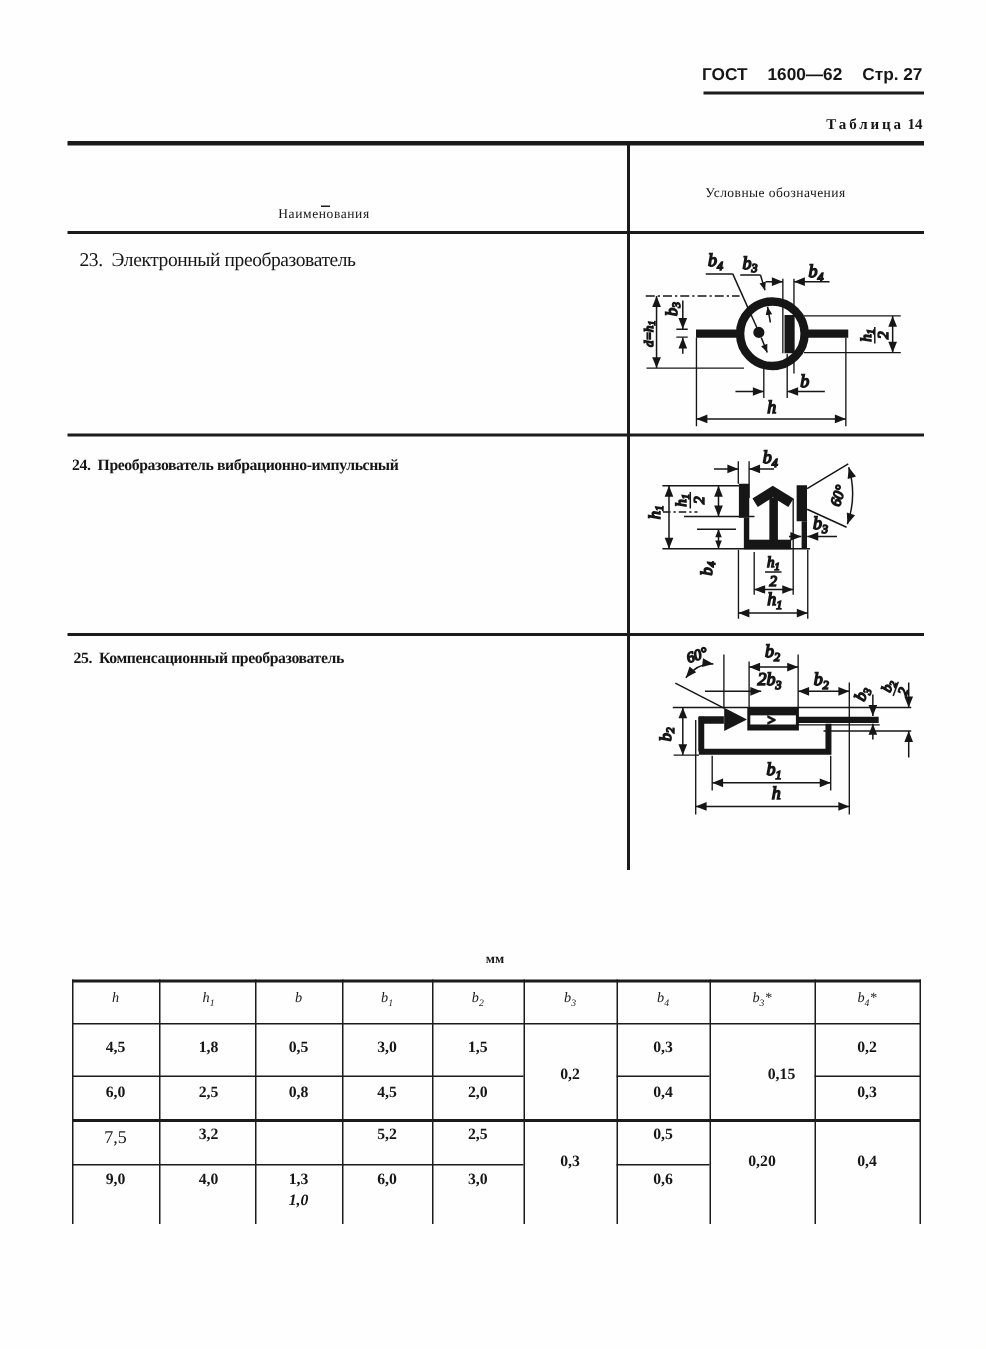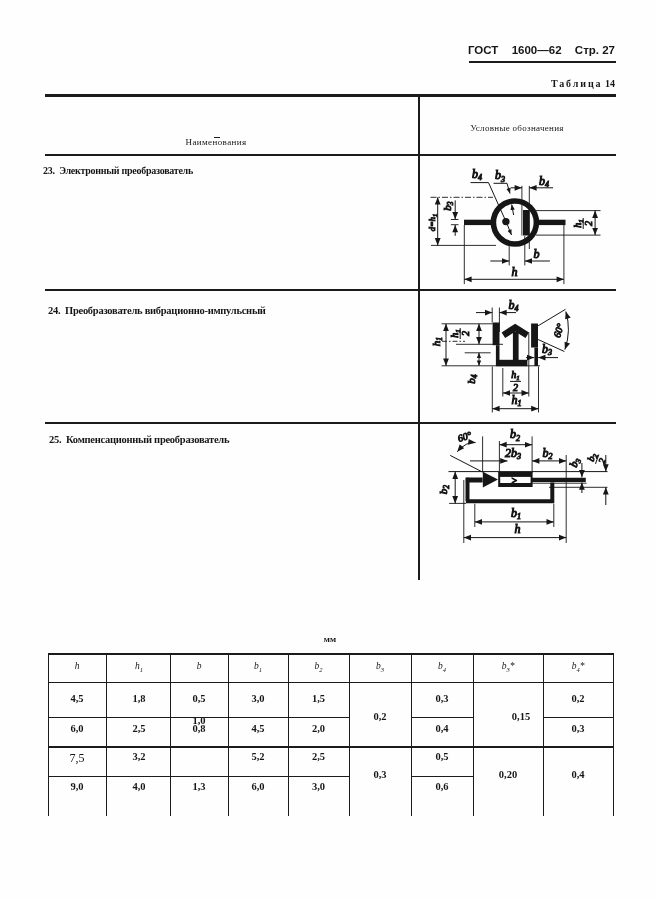--- a/index.html
+++ b/index.html
@@ -21,21 +21,21 @@
 <div class="ln" style="left:45px;top:94.2px;width:571px;height:2.7px;"></div>
 <div class="ln" style="left:45px;top:154.2px;width:571px;height:2.2px;"></div>
 <div class="ln" style="left:45px;top:289.3px;width:571px;height:1.3px;"></div>
 <div class="ln" style="left:45px;top:422.3px;width:571px;height:1.3px;"></div>
 <div class="ln" style="left:418px;top:94.2px;width:1.6px;height:486px;"></div>
 
 <div class="t ctr" style="left:156px;top:124.5px;width:120px;font-size:9px;letter-spacing:0.4px;margin-top:12px;">Наименования</div>
 <div class="ln" style="left:214px;top:137px;width:6px;height:1px;"></div>
 <div class="t ctr" style="left:447px;top:122.5px;width:140px;font-size:9px;letter-spacing:0.3px;">Условные обозначения</div>
 
-<div class="t" style="left:43px;top:164.5px;font-size:10px;font-weight:bold;letter-spacing:-0.27px;">23.&nbsp;&nbsp;Электронный преобразователь</div>
+<div class="t" style="left:53px;top:164.5px;font-size:13px;font-weight:normal;letter-spacing:-0.27px;">23.&nbsp;&nbsp;Электронный преобразователь</div>
 <div class="t" style="left:48px;top:304.5px;font-size:10.5px;font-weight:bold;letter-spacing:-0.27px;">24.&nbsp;&nbsp;Преобразователь вибрационно-импульсный</div>
 <div class="t" style="left:49px;top:433.5px;font-size:10.5px;font-weight:bold;letter-spacing:-0.27px;">25.&nbsp;&nbsp;Компенсационный преобразователь</div>
 
 <div class="t ctr" style="left:318px;top:633.5px;width:24px;font-weight:bold;font-size:9px;">мм</div>
 
 <div class="ln" style="left:48px;top:653px;width:566px;height:2.4px;"></div>
 <div class="ln" style="left:48px;top:681.5px;width:566px;height:1.6px;"></div>
 
 <div class="ln" style="left:48px;top:717.2px;width:301px;height:1.1px;"></div>
 <div class="ln" style="left:411px;top:717.2px;width:62px;height:1.1px;"></div>
@@ -78,21 +78,21 @@
 <div class="t ctr" style="left:47px;top:722.5px;width:60px;font-size:10.5px;font-weight:bold;">6,0</div>
 <div class="t ctr" style="left:107px;top:722.5px;width:64px;font-size:10.5px;font-weight:bold;">2,5</div>
 <div class="t ctr" style="left:170px;top:722.5px;width:58px;font-size:10.5px;font-weight:bold;">0,8</div>
 <div class="t ctr" style="left:228px;top:722.5px;width:60px;font-size:10.5px;font-weight:bold;">4,5</div>
 <div class="t ctr" style="left:288px;top:722.5px;width:61px;font-size:10.5px;font-weight:bold;">2,0</div>
 <div class="t ctr" style="left:411px;top:722.5px;width:62px;font-size:10.5px;font-weight:bold;">0,4</div>
 <div class="t ctr" style="left:543px;top:722.5px;width:70px;font-size:10.5px;font-weight:bold;">0,3</div>
 
 <div class="t ctr" style="left:47px;top:751px;width:60px;font-size:12px;font-weight:normal;">7,5</div>
 <div class="t ctr" style="left:107px;top:751px;width:64px;font-size:10.5px;font-weight:bold;">3,2</div>
-<div class="t ctr" style="left:170px;top:715px;width:58px;font-size:10.5px;font-weight:bold;">1,0</div>
+<div class="t ctr" style="left:170px;top:795px;width:58px;font-size:10.5px;font-weight:bold;font-style:italic;">1,0</div>
 <div class="t ctr" style="left:228px;top:751px;width:60px;font-size:10.5px;font-weight:bold;text-align:center;">5,2</div>
 <div class="t ctr" style="left:288px;top:751px;width:61px;font-size:10.5px;font-weight:bold;">2,5</div>
 <div class="t ctr" style="left:411px;top:751px;width:62px;font-size:10.5px;font-weight:bold;">0,5</div>
 
 <div class="t ctr" style="left:47px;top:780.5px;width:60px;font-size:10.5px;font-weight:bold;">9,0</div>
 <div class="t ctr" style="left:107px;top:780.5px;width:64px;font-size:10.5px;font-weight:bold;text-align:center;">4,0</div>
 <div class="t ctr" style="left:170px;top:780.5px;width:58px;font-size:10.5px;font-weight:bold;">1,3</div>
 <div class="t ctr" style="left:228px;top:780.5px;width:60px;font-size:10.5px;font-weight:bold;">6,0</div>
 <div class="t ctr" style="left:288px;top:780.5px;width:61px;font-size:10.5px;font-weight:bold;">3,0</div>
 <div class="t ctr" style="left:411px;top:780.5px;width:62px;font-size:10.5px;font-weight:bold;">0,6</div>

